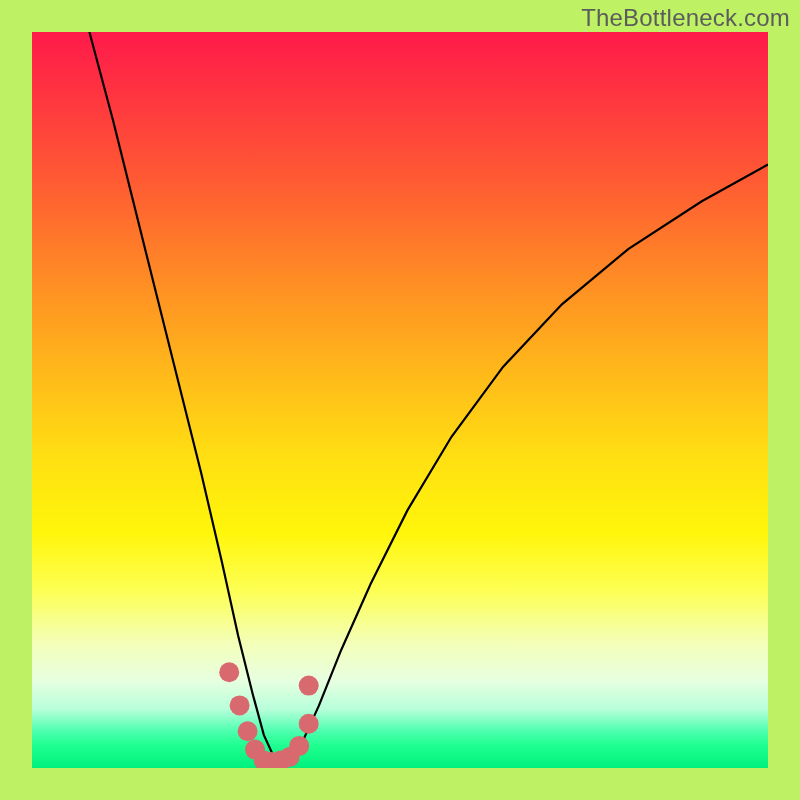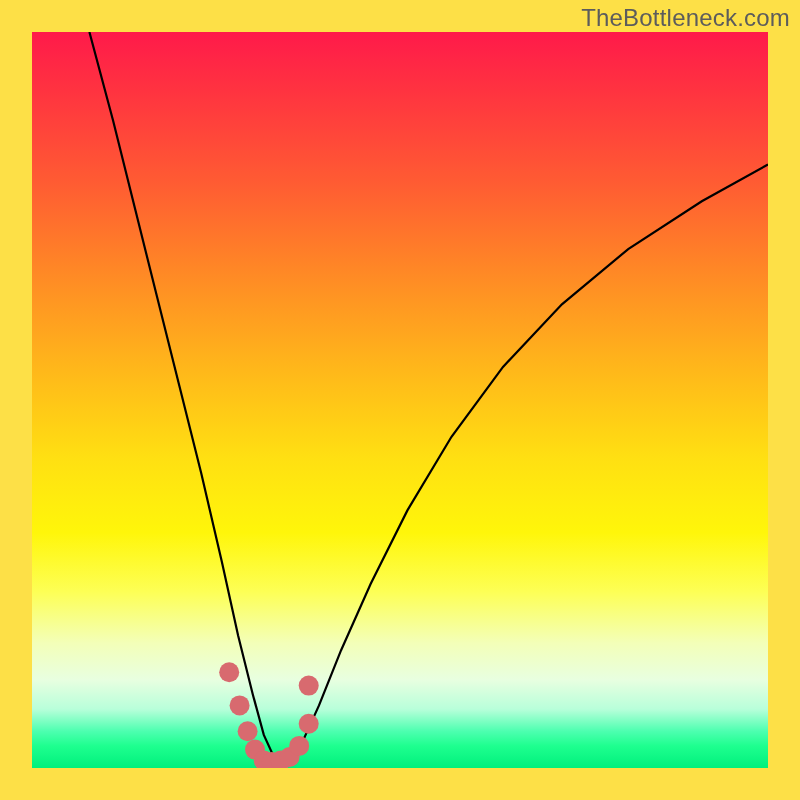--- a/index.html
+++ b/index.html
@@ -6,21 +6,21 @@
     margin: 0;
     padding: 0;
     width: 800px;
     height: 800px;
     overflow: hidden;
     font-family: Arial, sans-serif;
   }
   .frame {
     width: 800px;
     height: 800px;
-    background: #fde047;
+    background: #bef264;
     position: relative;
   }
   .plot-area {
     position: absolute;
     left: 32px;
     top: 32px;
     width: 736px;
     height: 736px;
     overflow: hidden;
   }

